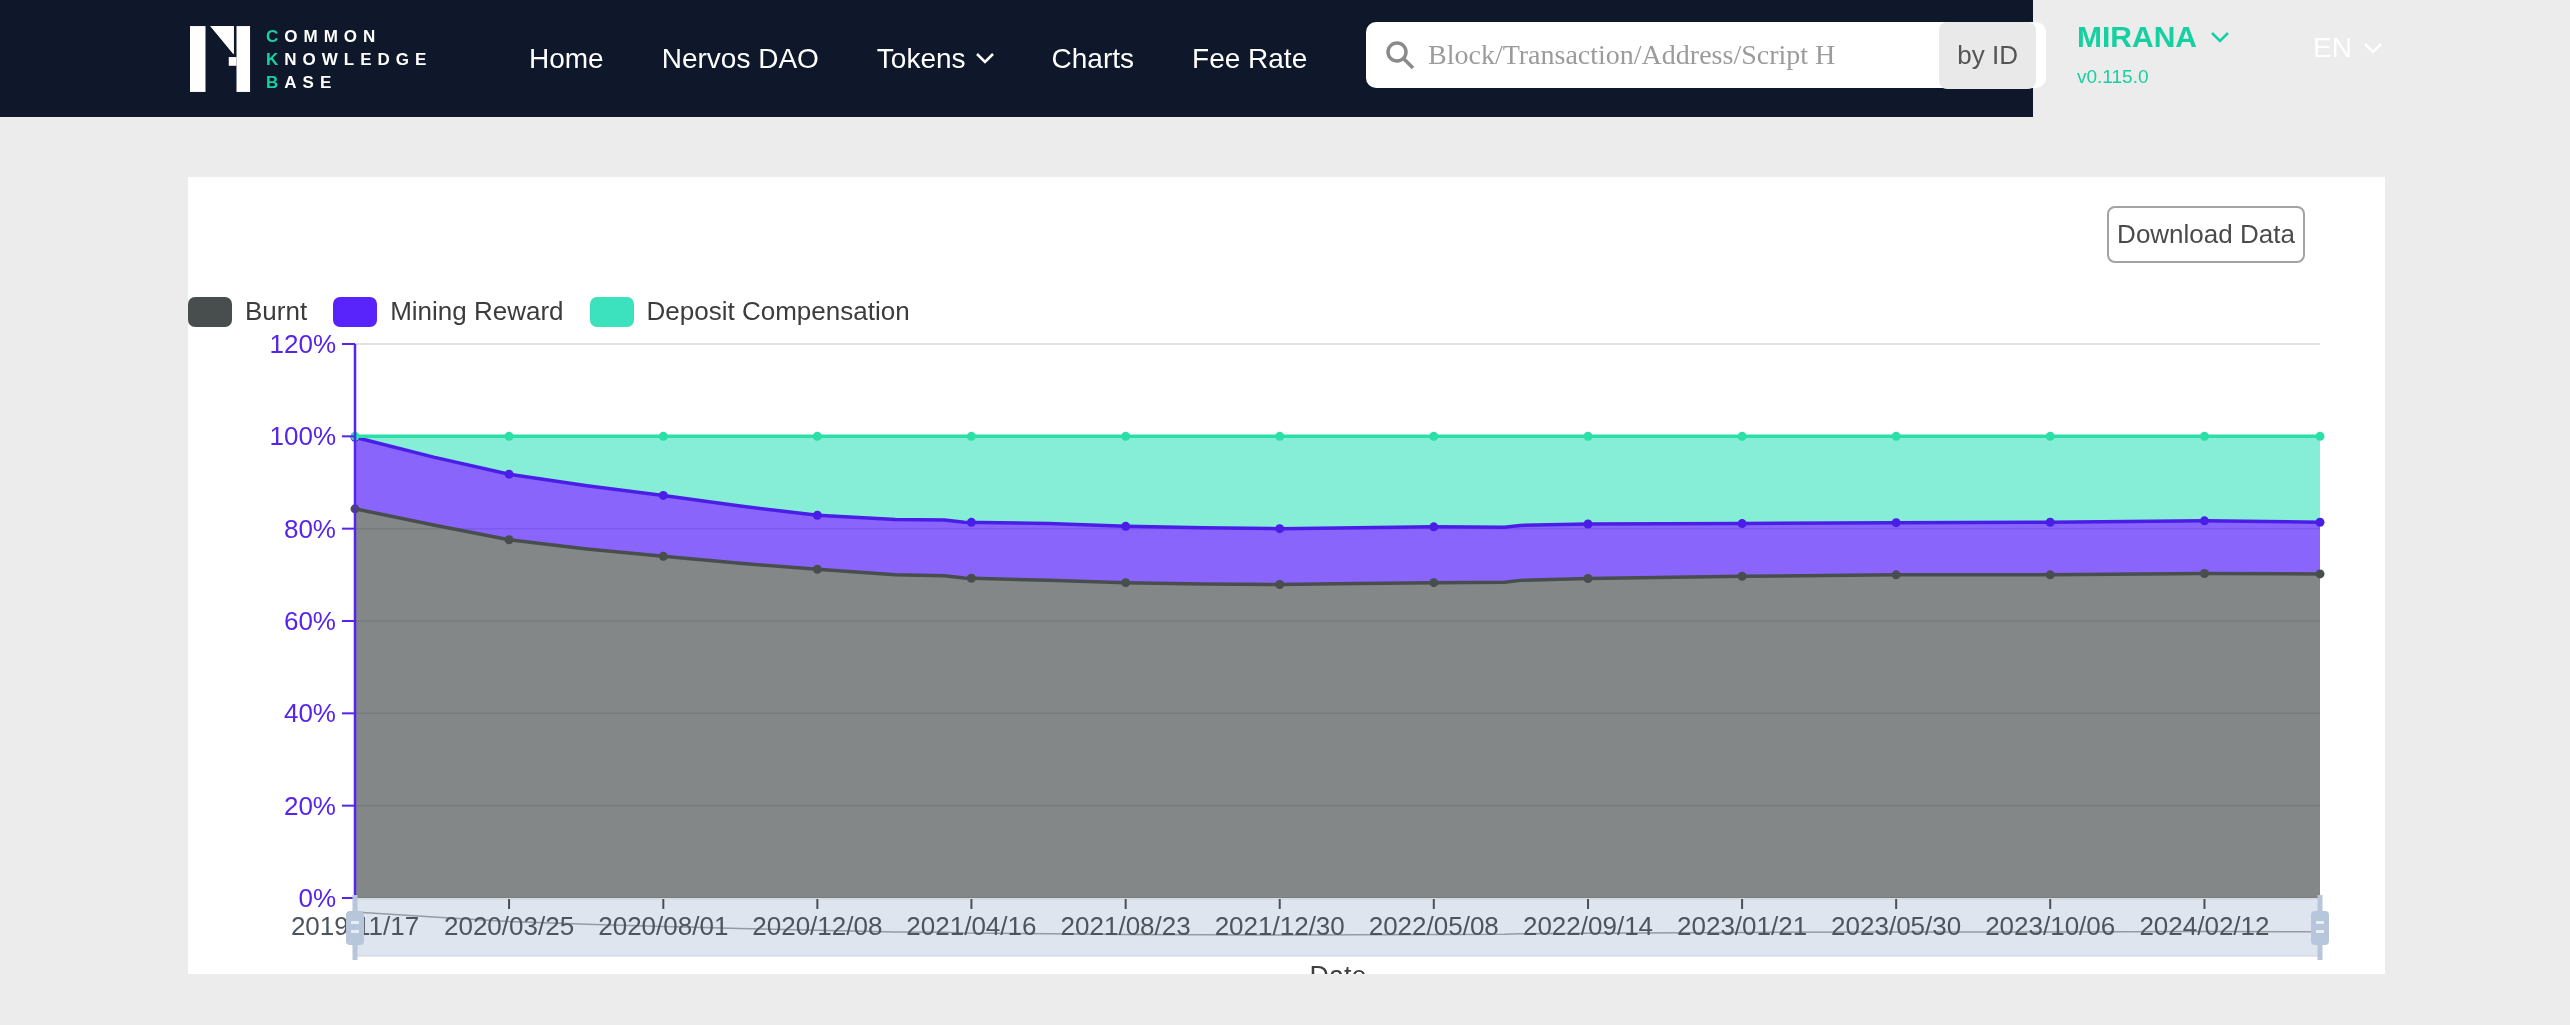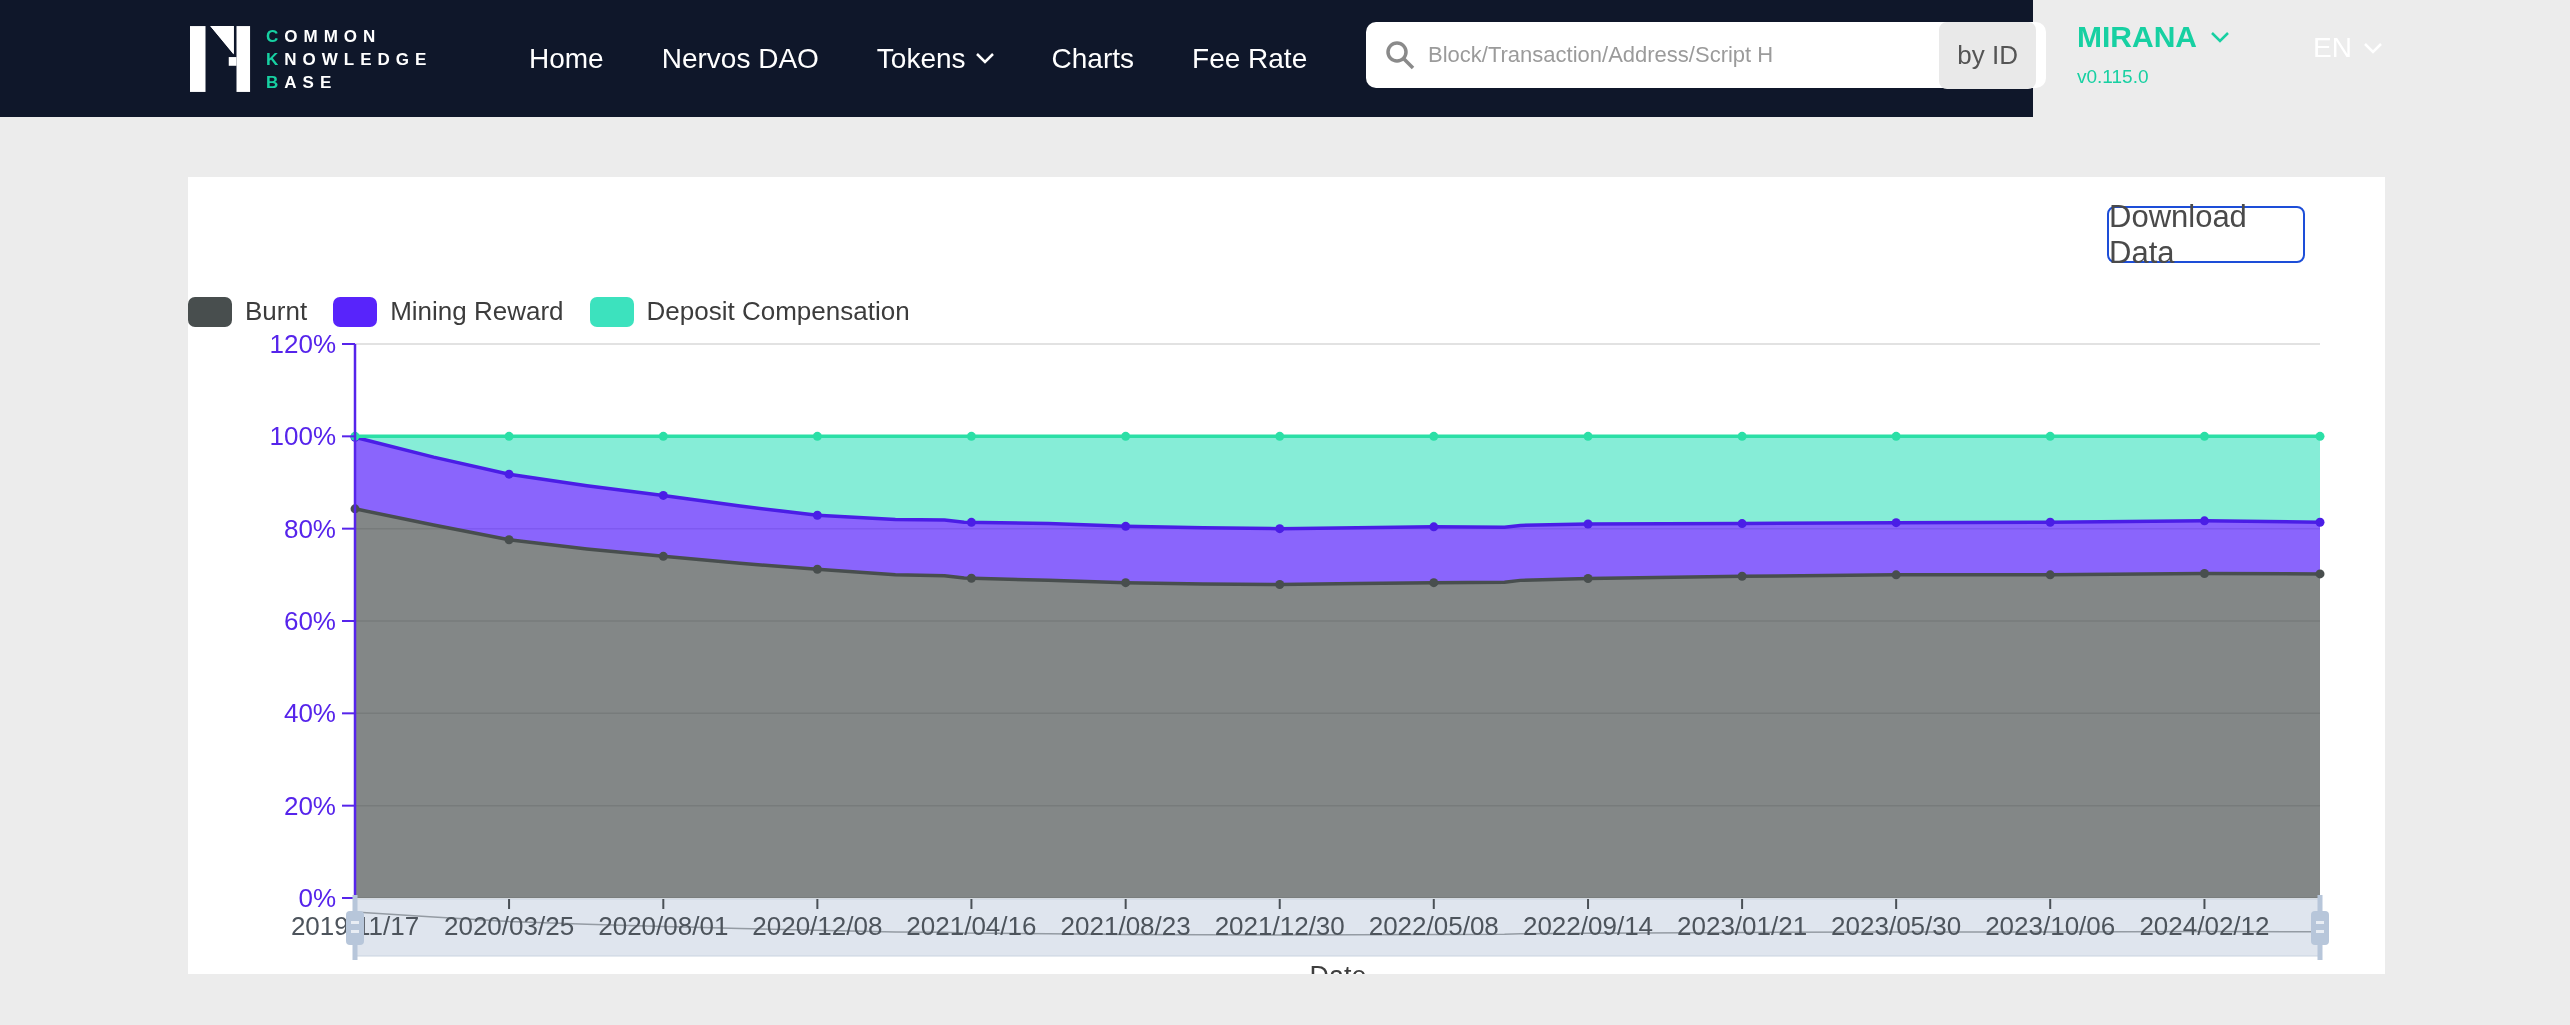--- a/index.html
+++ b/index.html
@@ -9,41 +9,41 @@
   
   .header { position:absolute; left:0; top:0; width:2033px; height:117px; background:#0f172a; }
   .logo { position:absolute; left:190px; top:22px; display:flex; align-items:center; cursor:pointer; }
   .logo-text { margin-left:14px; }
   .logo-line { color:#fff; font-size:17px; font-weight:bold; letter-spacing:6px; line-height:23px; }
   .logo-line .accent { color:#17d0a2; }
   .nav { position:absolute; left:529px; top:0; height:117px; display:flex; align-items:center; gap:58px; }
   .nav-item { color:#ffffff; font-size:28px; cursor:pointer; display:flex; align-items:center; gap:10px; white-space:nowrap; }
   .search-box { position:absolute; left:1366px; top:22px; width:680px; height:66px; background:#ffffff;
                 border-radius:10px; display:flex; align-items:center; padding:0 10px 0 18px; }
-  .search-box input { flex:1; border:none; outline:none; font-size:22px; color:#333;
-                      font-family:Liberation Sans, sans-serif; margin-left:12px; min-width:0; }
+  .search-box input { flex:1; border:none; outline:none; font-size:28px; color:#333;
+                      font-family:Liberation Serif, serif; margin-left:12px; min-width:0; }
   .search-box input::placeholder { color:#9b9b9b; }
   .byid-chip { background:#e9e9e9; border-radius:8px; padding:18px 18px; font-size:26px; color:#555;
                cursor:pointer; white-space:nowrap; }
   .network { position:absolute; left:2077px; top:20px; cursor:pointer; }
   .network-name { color:#17d0a2; font-size:30px; font-weight:bold; display:flex; align-items:center; gap:14px; }
   .network-version { color:#17d0a2; font-size:19px; margin-top:12px; }
   .lang { position:absolute; left:2313px; top:32px; color:#fff; font-size:28px; display:flex;
           align-items:center; gap:12px; cursor:pointer; }
 
   
   .card { position:absolute; left:188px; top:177px; width:2197px; height:797px; background:#ffffff; overflow:hidden; }
   .title-row { position:absolute; left:0; top:30px; width:100%; height:56px; display:flex;
                justify-content:center; align-items:center; transform:translateX(-71px); }
   .chart-title { font-size:41px; color:#1f1f1f; font-weight:500; }
   .help-icon { width:32px; height:32px; border-radius:50%; background:#b9b9b9; color:#fff;
                font-size:21px; font-weight:bold; display:flex; align-items:center; justify-content:center;
                margin-left:16px; cursor:pointer; }
   .download-btn { position:absolute; left:1919px; top:29px; width:198px; height:57px; background:#fff;
-                  border:2px solid #1d4ed8; border-radius:8px; font-size:31px; color:#4a4a4a;
+                  border:2px solid #a3a3a3; border-radius:8px; font-size:26px; color:#4a4a4a;
                   display:flex; align-items:center; justify-content:center; cursor:pointer; }
   .legend-row { position:absolute; left:0; top:119px; width:100%; display:flex; justify-content:flex-start;
                 align-items:center; gap:26px; }
   .legend-item { display:flex; align-items:center; gap:13px; cursor:pointer; }
   .legend-swatch { width:44px; height:30px; border-radius:7px; }
   .legend-label { font-size:26px; color:#3c3c3c; }
   #chart-svg { position:absolute; left:0; top:0; }
   .date-label { position:absolute; left:1150px; top:784px; transform:translateX(-50%);
                 font-size:27px; color:#3e3e3e; }
   svg text { font-family:"Liberation Sans", sans-serif; }

